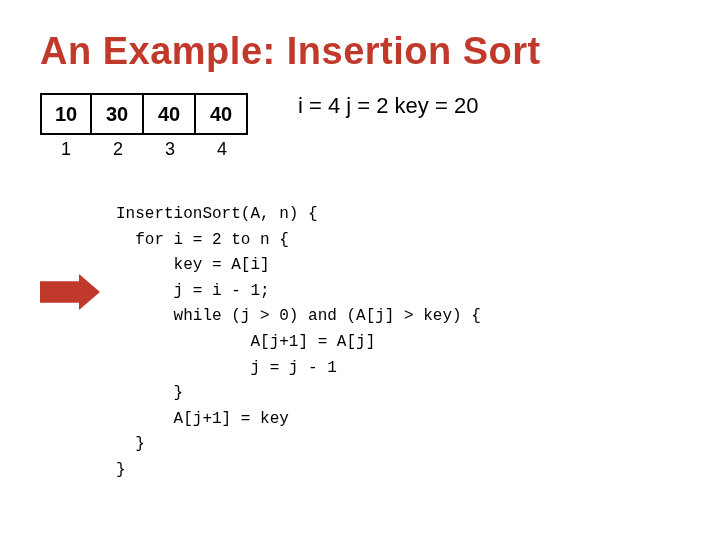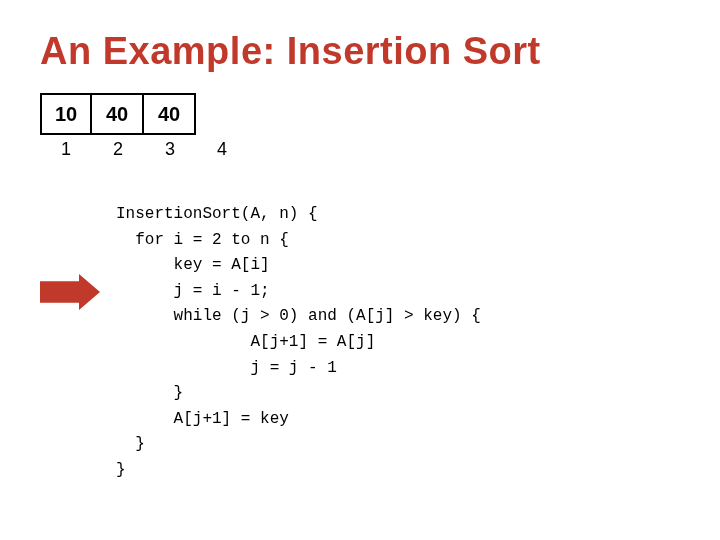--- a/index.html
+++ b/index.html
@@ -111,33 +111,35 @@
 <body>
 
 <div class="page">
   <div class="title">An Example: Insertion Sort</div>
 
   <div class="content-row">
     <div class="left-col">
       <div class="array-container">
         <div class="array-cells">
           <div class="cell">10</div>
+          <div class="cell">30</div>
           <div class="cell">40</div>
           <div class="cell">40</div>
         </div>
         <div class="array-indices">
           <div class="index">1</div>
           <div class="index">2</div>
           <div class="index">3</div>
           <div class="index">4</div>
         </div>
       </div>
     </div>
 
     <div class="info-box">
+      <div class="info-line">i = 4    j = 2    key = 20</div>
     </div>
   </div>
 
   <div class="code-section">
     <div class="arrow-container">
       <div class="red-arrow"></div>
     </div>
     <div class="code-block" id="code-block">InsertionSort(A, n) {
   for i = 2 to n {
       key = A[i]

